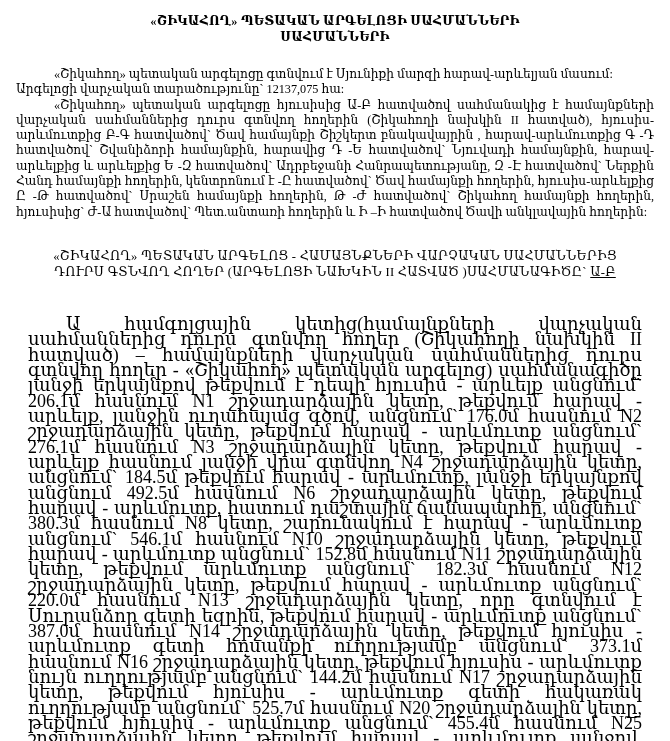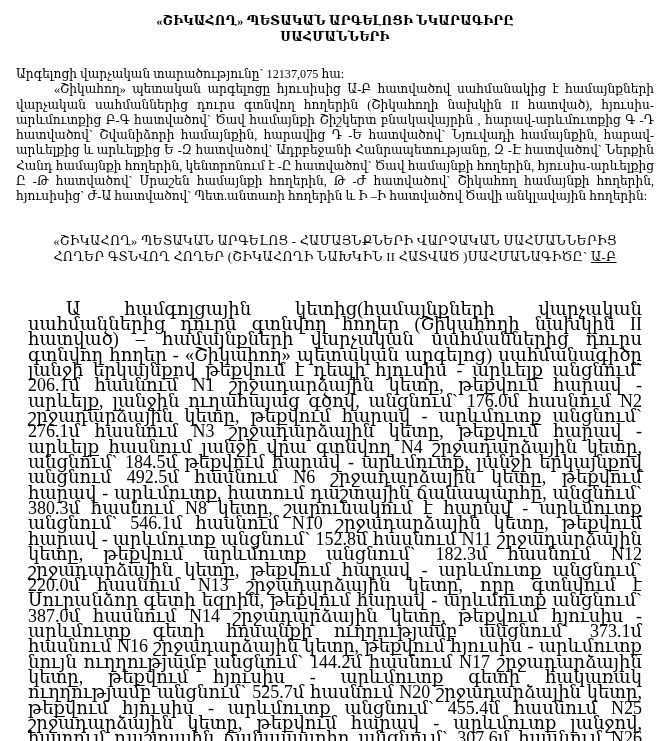--- a/index.html
+++ b/index.html
@@ -76,36 +76,37 @@
     margin: 12px;
     text-indent: 38px;
   }
 </style>
 </head>
 <body>
 
 <div class="page">
 
   <div class="doc-title">
-    <span>«ՇԻԿԱՀՈՂ» ՊԵՏԱԿԱՆ ԱՐԳԵԼՈՑԻ ՆԿԱՐԱԳԻՐԸ</span>
+    <span>«ՇԻԿԱՀՈՂ» ՊԵՏԱԿԱՆ ԱՐԳԵԼՈՑԻ ՍԱՀՄԱՆՆԵՐԻ</span>
     <span class="line2">ՍԱՀՄԱՆՆԵՐԻ</span>
   </div>
 
   <div class="spacer-after-title"></div>
 
   <div class="body-block">
+    <p class="para indented">«Շիկահող» պետական արգելոցը գտնվում է Սյունիքի մարզի հարավ-արևելյան մասում:</p>
     <p class="para">Արգելոցի վարչական տարածությունը` 12137,075 հա:</p>
     <p class="para indented">«Շիկահող» պետական արգելոցը  հյուսիսից Ա-Բ հատվածով սահմանակից է համայնքների վարչական սահմաններից դուրս գտնվող հողերին (Շիկահողի նախկին II հատված), հյուսիս-արևմուտքից Բ-Գ հատվածով` Ծավ համայնքի Շիշկերտ բնակավայրին , հարավ-արևմուտքից Գ -Դ հատվածով` Շվանիձորի համայնքին, հարավից  Դ -Ե հատվածով` Նյուվադի համայնքին, հարավ-արևելքից և արևելքից Ե -Զ  հատվածով` Ադրբեջանի Հանրապետությանը, Զ -Է հատվածով` Ներքին Հանդ համայնքի հողերին,    կենտրոնում է -Ը  հատվածով` Ծավ համայնքի հողերին, հյուսիս-արևելքից Ը -Թ հատվածով` Սրաշեն համայնքի հողերին, Թ -Ժ  հատվածով` Շիկահող համայնքի հողերին, հյուսիսից` Ժ-Ա հատվածով` Պետ.անտառի հողերին և Ի –Ի հատվածով Ծավի անկլավային հողերին:</p>
   </div>
 
   <div class="gap-lg"></div>
 
   <div class="section-heading">
     <div>«ՇԻԿԱՀՈՂ» ՊԵՏԱԿԱՆ  ԱՐԳԵԼՈՑ - ՀԱՄԱՅՆՔՆԵՐԻ ՎԱՐՉԱԿԱՆ ՍԱՀՄԱՆՆԵՐԻՑ</div>
-    <div><span>ՀՈՂԵՐ ԳՏՆՎՈՂ ՀՈՂԵՐ (ՇԻԿԱՀՈՂԻ ՆԱԽԿԻՆ  II ՀԱՏՎԱԾ )ՍԱՀՄԱՆԱԳԻԾԸ` </span><span class="hl-underline">Ա-Բ</span></div>
+    <div><span>ԴՈՒՐՍ ԳՏՆՎՈՂ ՀՈՂԵՐ (ԱՐԳԵԼՈՑԻ ՆԱԽԿԻՆ  II ՀԱՏՎԱԾ )ՍԱՀՄԱՆԱԳԻԾԸ` </span><span class="hl-underline">Ա-Բ</span></div>
   </div>
 
   <div class="gap-md"></div>
 
   <p class="main-para">Ա համգոլցային կետից(համայնքների վարչական սահմաններից դուրս գտնվող հողեր (Շիկահողի նախկին II հատված) – համայնքների վարչական սահմաններից դուրս գտնվող հողեր - «Շիկահող» պետական արգելոց) սահմանագիծը լանջի երկայնքով թեքվում է դեպի հյուսիս - արևելք անցնում` 206.1մ հասնում N1 շրջադարձային կետը, թեքվում հարավ - արևելք, լանջին ուղահայաց գծով, անցնում` 176.0մ հասնում N2 շրջադարձային կետը, թեքվում հարավ - արևմուտք անցնում` 276.1մ հասնում N3 շրջադարձային կետը, թեքվում հարավ - արևելք հասնում լանջի վրա գտնվող N4 շրջադարձային կետը, անցնում` 184.5մ թեքվում հարավ - արևմուտք, լանջի երկայնքով անցնում 492.5մ հասնում N6 շրջադարձային կետը, թեքվում հարավ - արևմուտք, հատում դաշտային ճանապարհը, անցնում` 380.3մ հասնում N8 կետը, շարունակում է  հարավ - արևմուտք անցնում` 546.1մ հասնում N10 շրջադարձային կետը, թեքվում հարավ - արևմուտք անցնում` 152.8մ հասնում N11 շրջադարձային կետը, թեքվում արևմուտք անցնում` 182.3մ հասնում N12 շրջադարձային կետը, թեքվում հարավ - արևմուտք անցնում` 220.0մ հասնում N13 շրջադարձային կետը, որը գտնվում է Սուրանձոր գետի եզրին, թեքվում հարավ - արևմուտք անցնում` 387.0մ հասնում N14 շրջադարձային կետը, թեքվում հյուսիս - արևմուտք գետի հոսանքի ուղղությամբ անցնում` 373.1մ հասնում N16 շրջադարձային կետը, թեքվում հյուսիս - արևմուտք նույն ուղղությամբ անցնում` 144.2մ հասնում N17 շրջադարձային կետը, թեքվում հյուսիս - արևմուտք գետի հակառակ ուղղությամբ անցնում` 525.7մ հասնում N20 շրջադարձային կետը, թեքվում հյուսիս - արևմուտք անցնում` 455.4մ հասնում N25 շրջադարձային կետը, թեքվում հարավ - արևմուտք լանջով, հատում դաշտային ճանապարհը անցնում` 307.6մ հասնում N26 կետը, որը գտնվում է դաշտային ճանապարհի հատման կետում, շարունակում է նույն ուղղությամբ 1052.3 մ, հասնում Բ հանգուցային կետը (համայնքների վարչական սահմաններից դուրս գտնվող հողեր -«Շիկահող» պետական արգելոց- Ծավի Շիշկերտ բնակավայր):</p>
 
   <div class="gap-xs"></div>
 
   <p class="final-line">Ա - Բ սահմանագծի ընդհանուր երկարությունը` 6062.0մ է:</p>
 

